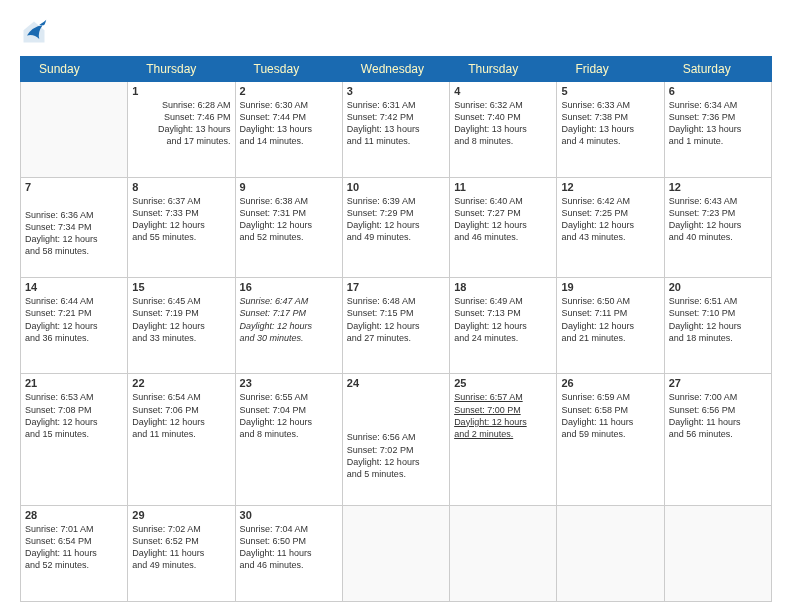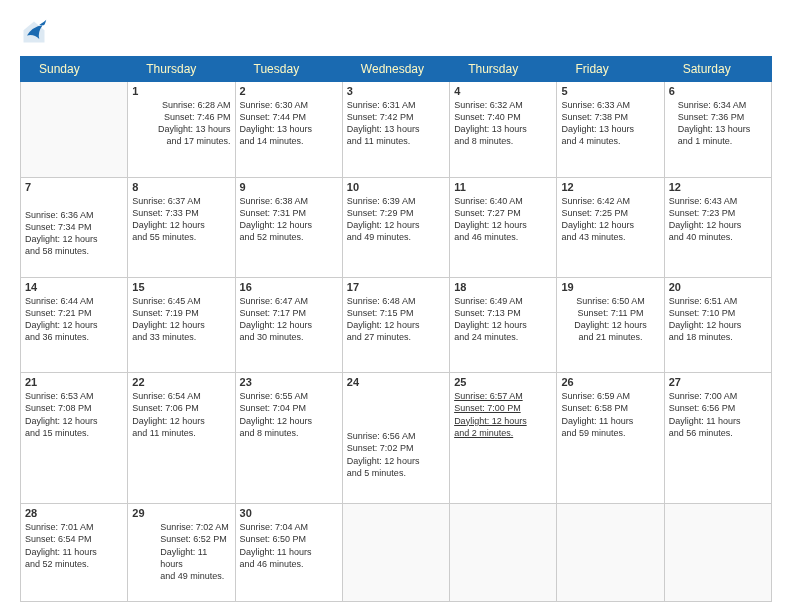--- a/index.html
+++ b/index.html
@@ -163,21 +163,21 @@
           </td>
           <td>
             <span class="day-num">5</span>
             <div class="day-info" style="white-space: pre-line;">Sunrise: 6:33 AM
 Sunset: 7:38 PM
 Daylight: 13 hours
 and 4 minutes.</div>
           </td>
           <td>
             <span class="day-num">6</span>
-            <div class="day-info" style="white-space: pre-line; margin-left: 9px;">Sunrise: 6:34 AM
+            <div class="day-info" style="white-space: pre-line;">Sunrise: 6:34 AM
 Sunset: 7:36 PM
 Daylight: 13 hours
 and 1 minute.</div>
           </td>
         </tr>
         <tr>
           <td>
             <span class="day-num">7</span>
             <div class="day-info" style="white-space: pre-line; margin-top: 16px;">Sunrise: 6:36 AM
 Sunset: 7:34 PM
@@ -237,42 +237,42 @@
           </td>
           <td>
             <span class="day-num">15</span>
             <div class="day-info" style="white-space: pre-line;">Sunrise: 6:45 AM
 Sunset: 7:19 PM
 Daylight: 12 hours
 and 33 minutes.</div>
           </td>
           <td>
             <span class="day-num">16</span>
-            <div class="day-info" style="white-space: pre-line;">Sunrise: 6:47 AM
+            <div class="day-info" style="white-space: pre-line; font-style: italic;">Sunrise: 6:47 AM
 Sunset: 7:17 PM
 Daylight: 12 hours
 and 30 minutes.</div>
           </td>
           <td>
             <span class="day-num">17</span>
             <div class="day-info" style="white-space: pre-line;">Sunrise: 6:48 AM
 Sunset: 7:15 PM
 Daylight: 12 hours
 and 27 minutes.</div>
           </td>
           <td>
             <span class="day-num">18</span>
             <div class="day-info" style="white-space: pre-line;">Sunrise: 6:49 AM
 Sunset: 7:13 PM
 Daylight: 12 hours
 and 24 minutes.</div>
           </td>
           <td>
             <span class="day-num">19</span>
-            <div class="day-info" style="white-space: pre-line; text-align: center;">Sunrise: 6:50 AM
+            <div class="day-info" style="white-space: pre-line;">Sunrise: 6:50 AM
 Sunset: 7:11 PM
 Daylight: 12 hours
 and 21 minutes.</div>
           </td>
           <td>
             <span class="day-num">20</span>
             <div class="day-info" style="white-space: pre-line;">Sunrise: 6:51 AM
 Sunset: 7:10 PM
 Daylight: 12 hours
 and 18 minutes.</div>
@@ -332,21 +332,21 @@
         <tr>
           <td>
             <span class="day-num">28</span>
             <div class="day-info" style="white-space: pre-line;">Sunrise: 7:01 AM
 Sunset: 6:54 PM
 Daylight: 11 hours
 and 52 minutes.</div>
           </td>
           <td>
             <span class="day-num">29</span>
-            <div class="day-info" style="white-space: pre-line; margin-left: 28px;">Sunrise: 7:02 AM
+            <div class="day-info" style="white-space: pre-line;">Sunrise: 7:02 AM
 Sunset: 6:52 PM
 Daylight: 11 hours
 and 49 minutes.</div>
           </td>
           <td>
             <span class="day-num">30</span>
             <div class="day-info" style="white-space: pre-line;">Sunrise: 7:04 AM
 Sunset: 6:50 PM
 Daylight: 11 hours
 and 46 minutes.</div>

